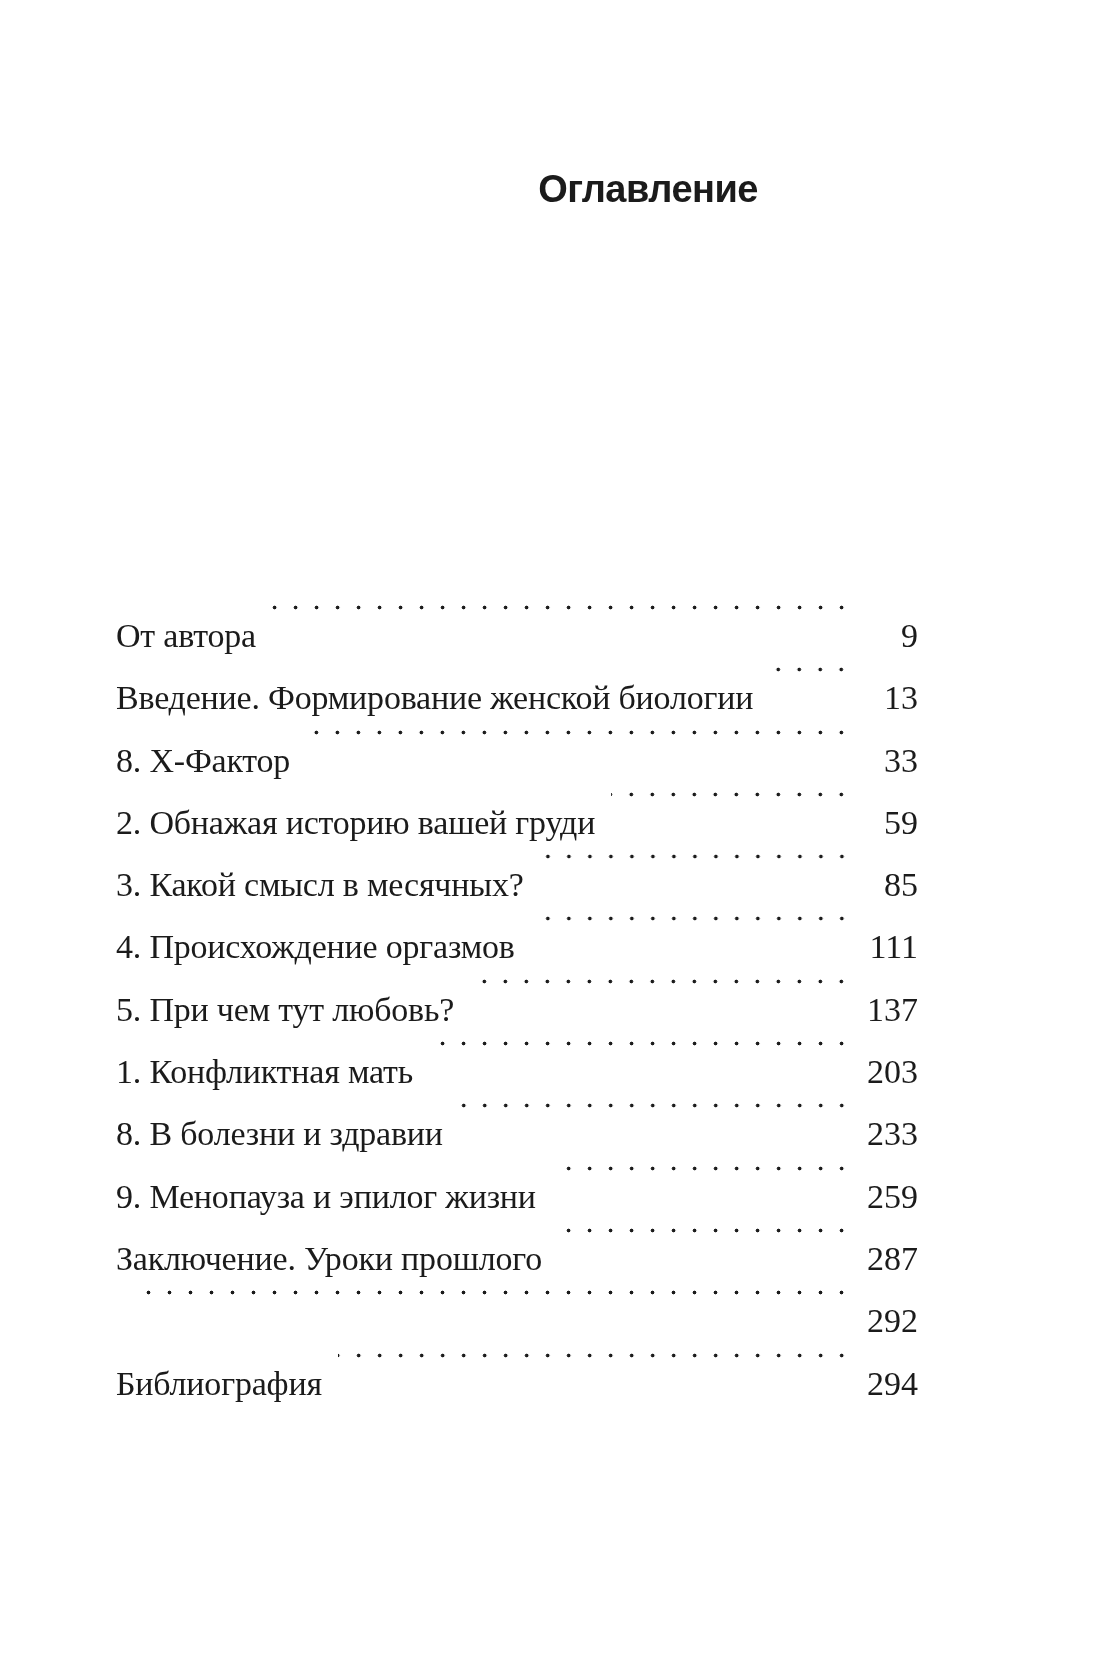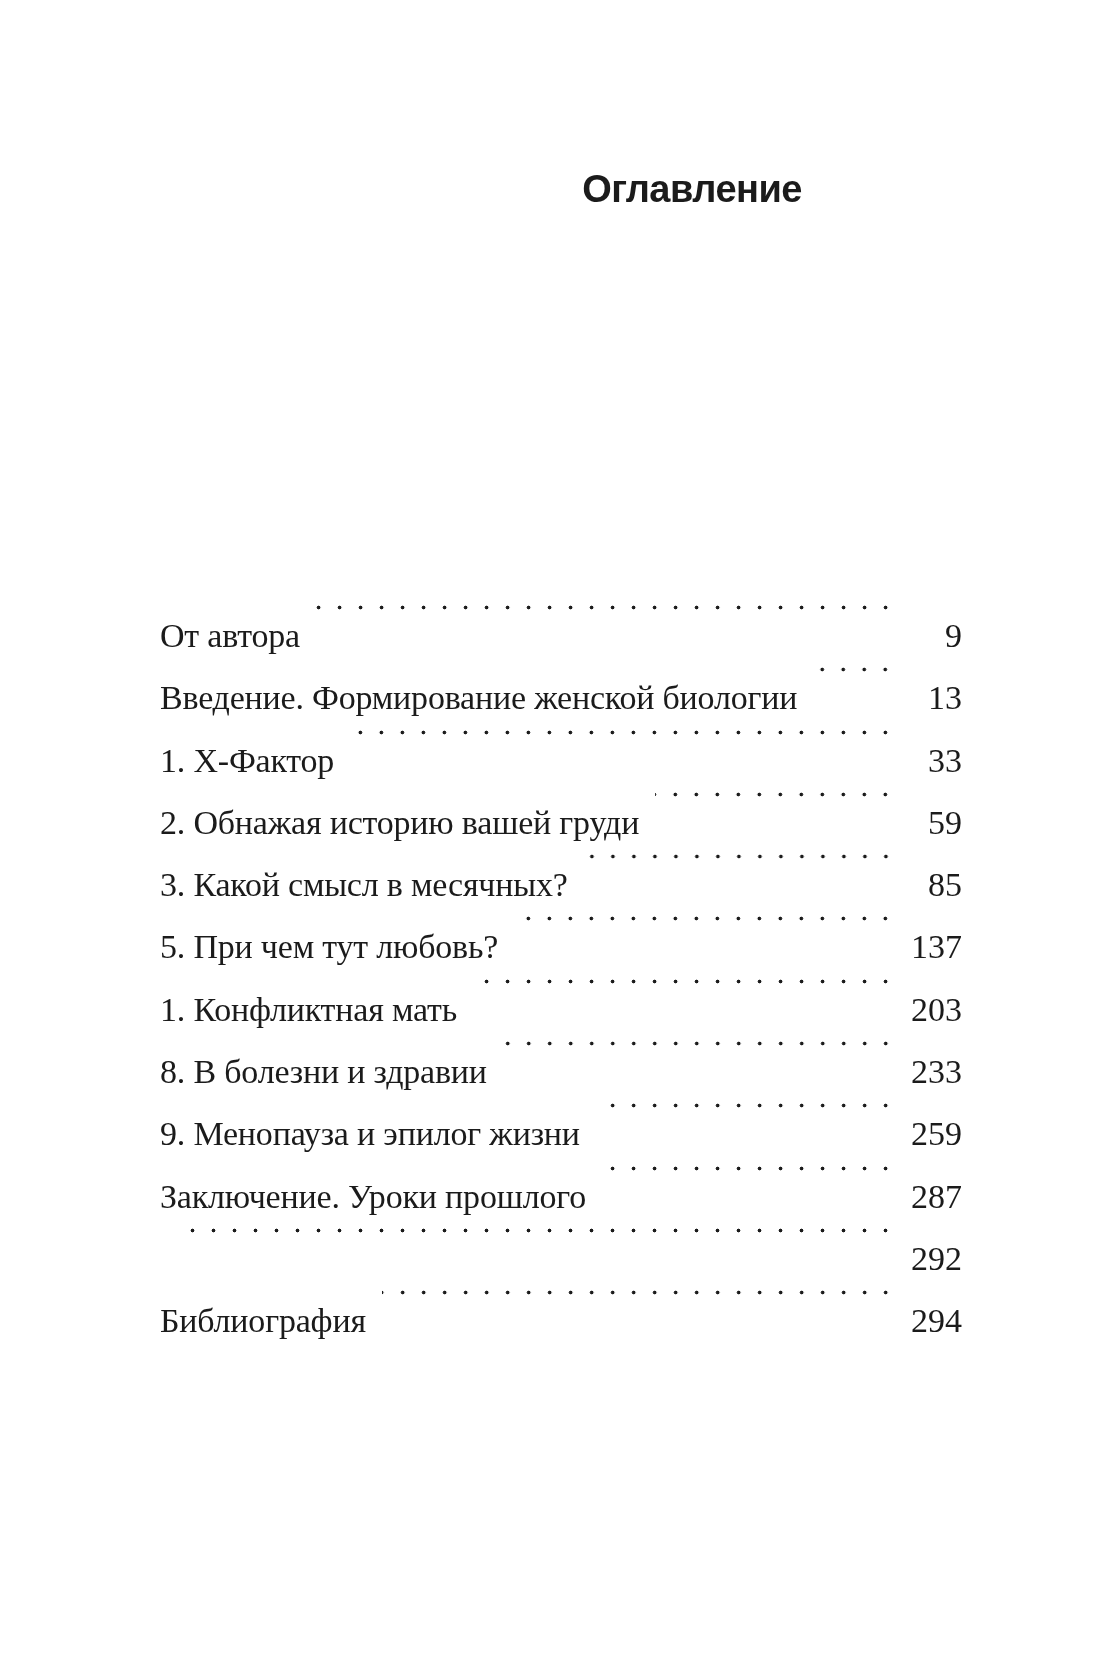--- a/index.html
+++ b/index.html
@@ -9,21 +9,20 @@
     height: 1669px;
     background: var(--bg, #ffffff);
     overflow: hidden;
   }
   .page {
     position: relative;
     width: 940px;
     height: 1669px;
     background: var(--bg, #ffffff);
     color: var(--text, #1b1b1b);
-    margin-left: 44px;
   }
   .title {
     position: absolute;
     top: 170px;
     right: 182px;
     margin: 0;
     font-family: "Liberation Sans", sans-serif;
     font-weight: 700;
     font-size: 38px;
     line-height: 1;
@@ -78,33 +77,38 @@
         <span class="label">От автора</span>
         <span class="dots"></span>
         <span class="page-num">9</span>
       </div>
       <div class="row">
         <span class="label">Введение. Формирование женской биологии</span>
         <span class="dots"></span>
         <span class="page-num">13</span>
       </div>
       <div class="row">
-        <span class="label">1. Х-Фактор</span>
+        <span class="label">8. Х-Фактор</span>
         <span class="dots"></span>
         <span class="page-num">33</span>
       </div>
       <div class="row">
         <span class="label">2. Обнажая историю вашей груди</span>
         <span class="dots"></span>
         <span class="page-num">59</span>
       </div>
       <div class="row">
         <span class="label">3. Какой смысл в месячных?</span>
         <span class="dots"></span>
         <span class="page-num">85</span>
+      </div>
+      <div class="row">
+        <span class="label">4. Происхождение оргазмов</span>
+        <span class="dots"></span>
+        <span class="page-num">111</span>
       </div>
       <div class="row">
         <span class="label">5. При чем тут любовь?</span>
         <span class="dots"></span>
         <span class="page-num">137</span>
       </div>
       <div class="row">
         <span class="label">1. Конфликтная мать</span>
         <span class="dots"></span>
         <span class="page-num">203</span>

